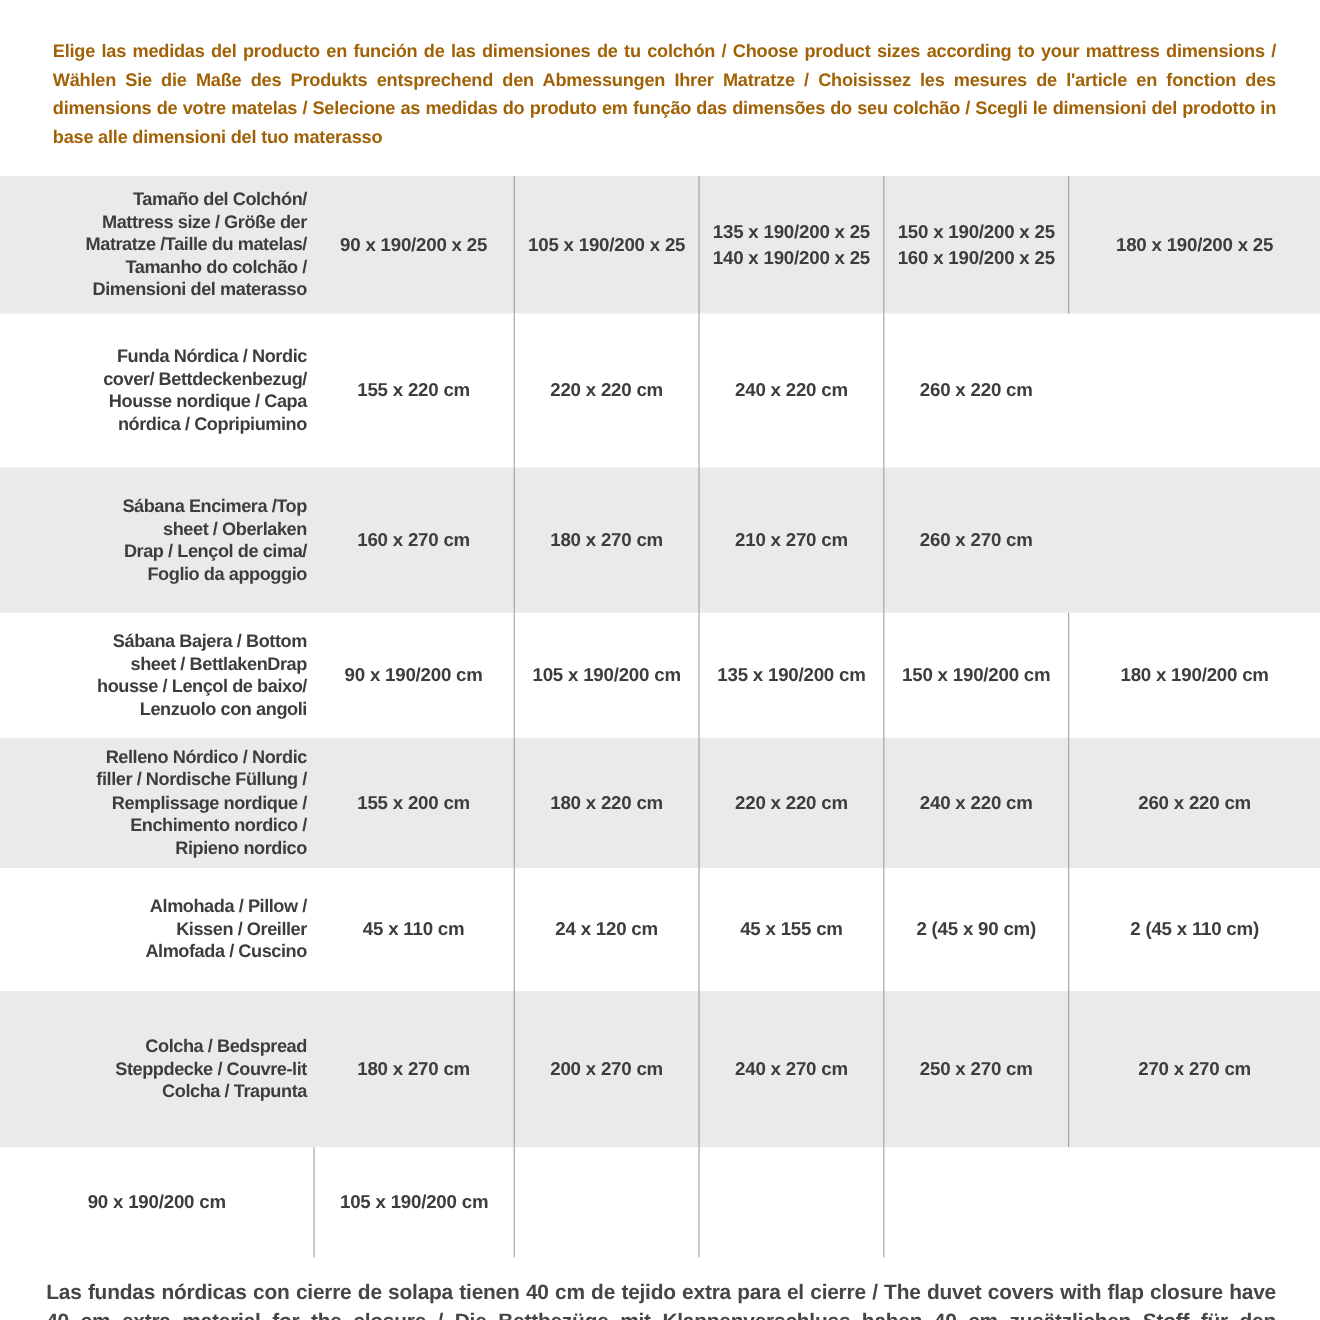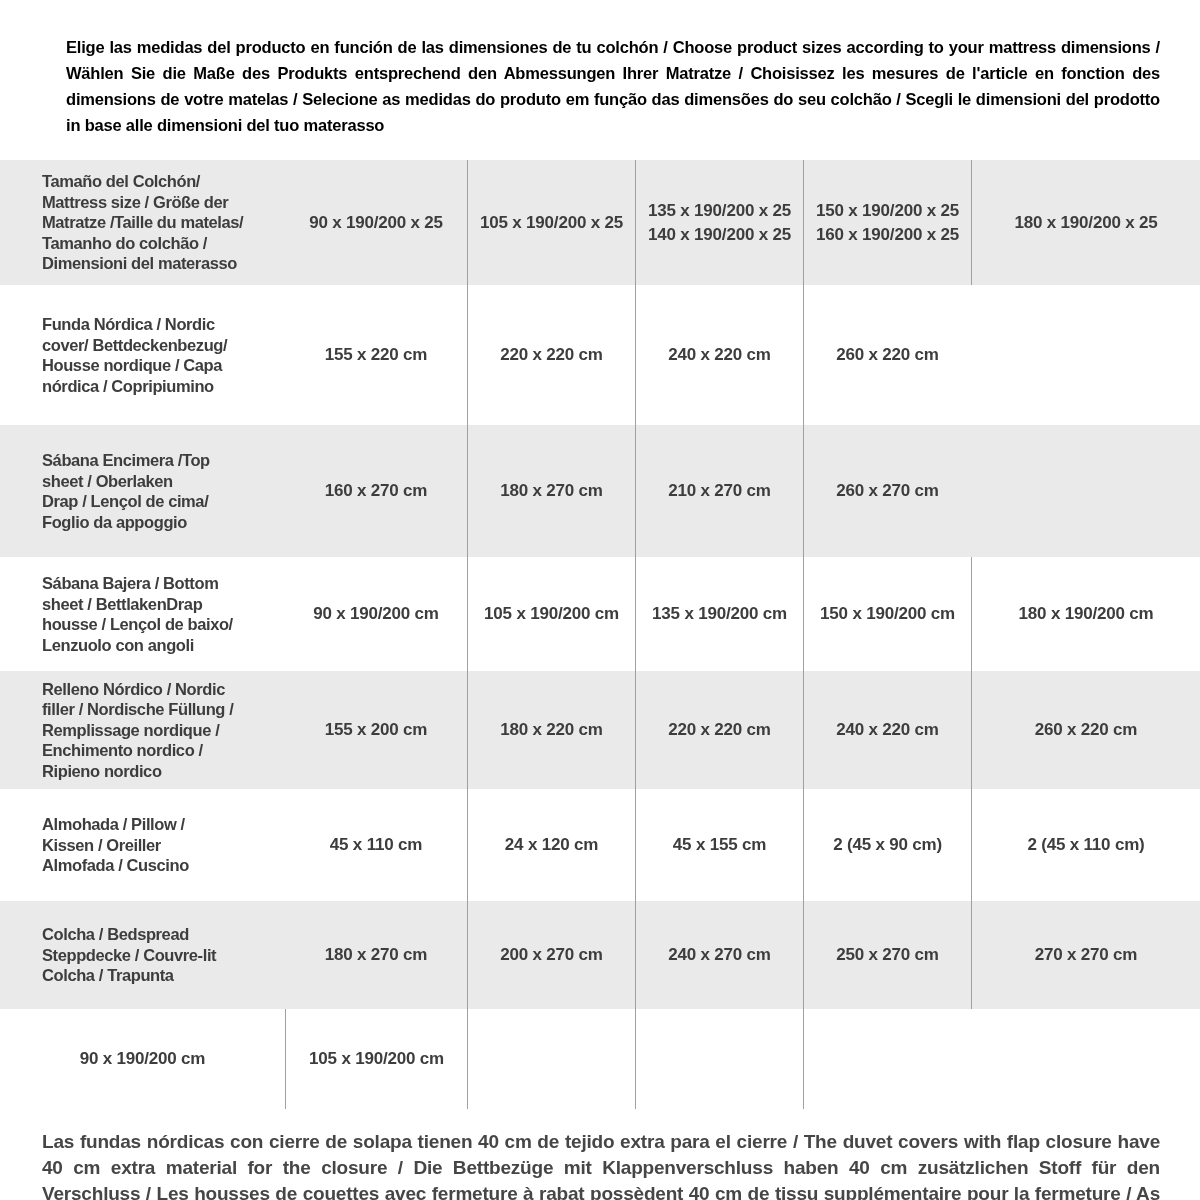--- a/index.html
+++ b/index.html
@@ -10,47 +10,47 @@
   }
   *{box-sizing:border-box;}
   html,body{margin:0;padding:0;}
   body{
     width:1200px;height:1200px;overflow:hidden;background:#ffffff;
     font-family:"Liberation Sans", sans-serif;
     font-weight:700;color:var(--text);
     -webkit-font-smoothing:antialiased;
   }
   .intro{
-    margin:34px 40px 0 66px;
+    margin:34px 40px 0 48px;
     font-size:16.5px;line-height:26px;letter-spacing:-0.2px;
-    text-align:justify;color:#000000;
+    text-align:justify;color:#a16207;
   }
   .size-table{
     margin-top:22px;width:1200px;
   }
   .row{
     display:grid;
     grid-template-columns:285px 182px 168px 168px 168px 229px;
     width:1200px;
   }
   .row.shaded{background:var(--shade);}
   .row-0{height:125px}
   .row-1{height:140px}
   .row-2{height:132px}
   .row-3{height:114px}
   .row-4{height:118px}
   .row-5{height:112px}
-  .row-6{height:108px}
+  .row-6{height:142px}
   .row-7{height:100px}
   .cell{
     display:flex;flex-direction:column;justify-content:center;
     min-width:0;
   }
   .label-cell{
-    align-items:flex-start;text-align:left;
+    align-items:flex-end;text-align:left;
     padding-left:42px;padding-right:6px;
     font-size:16.5px;line-height:20.5px;letter-spacing:-0.4px;
   }
   .value-cell{
     align-items:center;text-align:center;
     font-size:17px;line-height:24px;letter-spacing:-0.2px;
     padding:0 4px;
   }
   .divided{border-left:1px solid var(--divider);}
   .footer-note{

